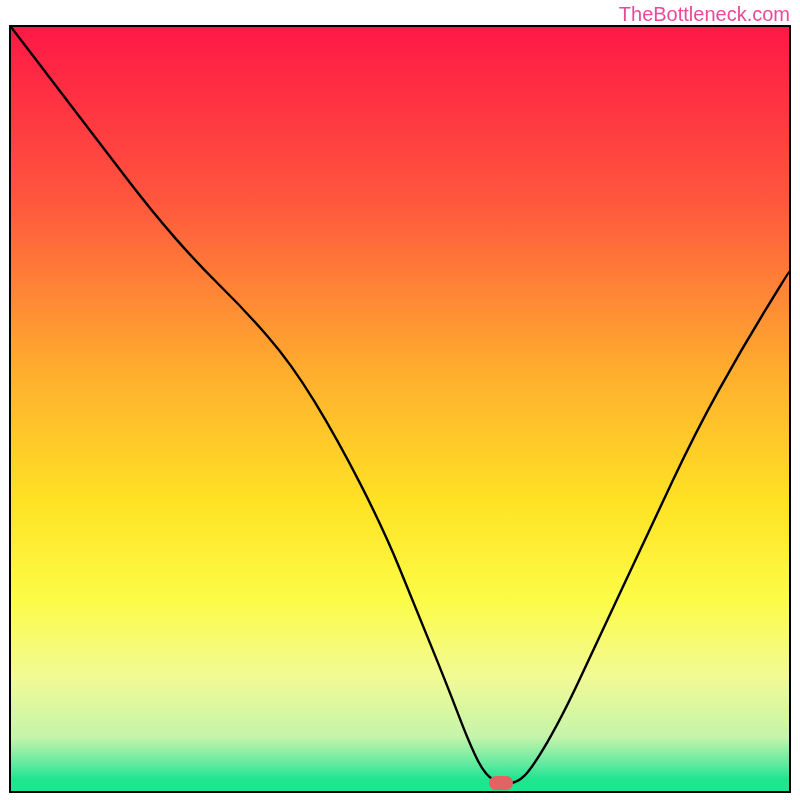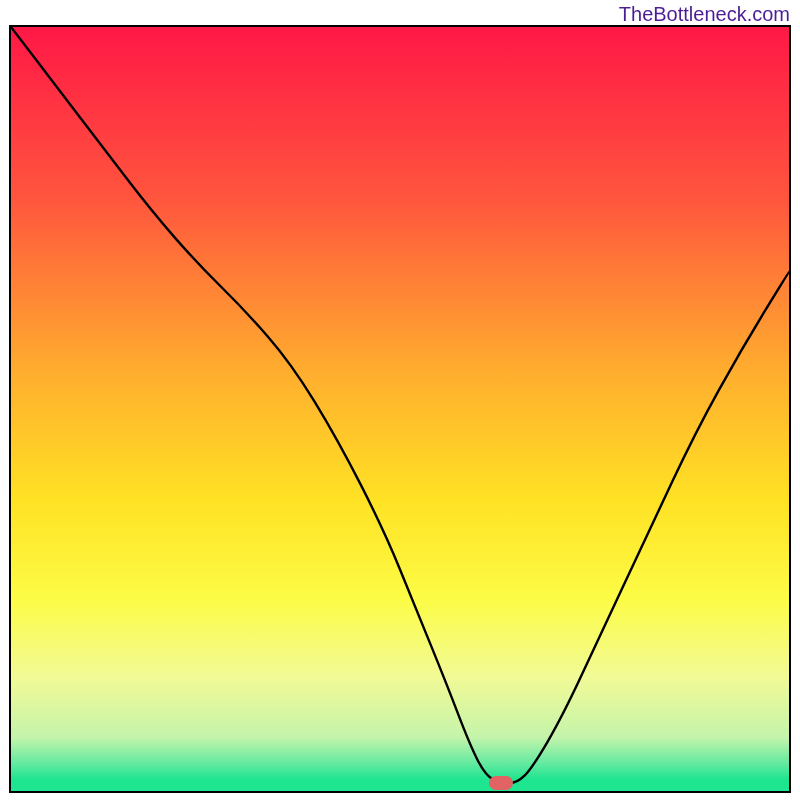--- a/index.html
+++ b/index.html
@@ -9,21 +9,21 @@
     background: #fff;
     position: relative;
     font-family: Arial, sans-serif;
     overflow: hidden;
   }
   .watermark {
     position: absolute;
     top: 3px;
     right: 10px;
     font-size: 20px;
-    color: #4c1d95;
+    color: #ec4899;
     font-weight: 500;
     z-index: 10;
   }
   .outer-frame {
     position: absolute;
     left: 9px;
     top: 25px;
     width: 782px;
     height: 768px;
     border: 2px solid #000;

